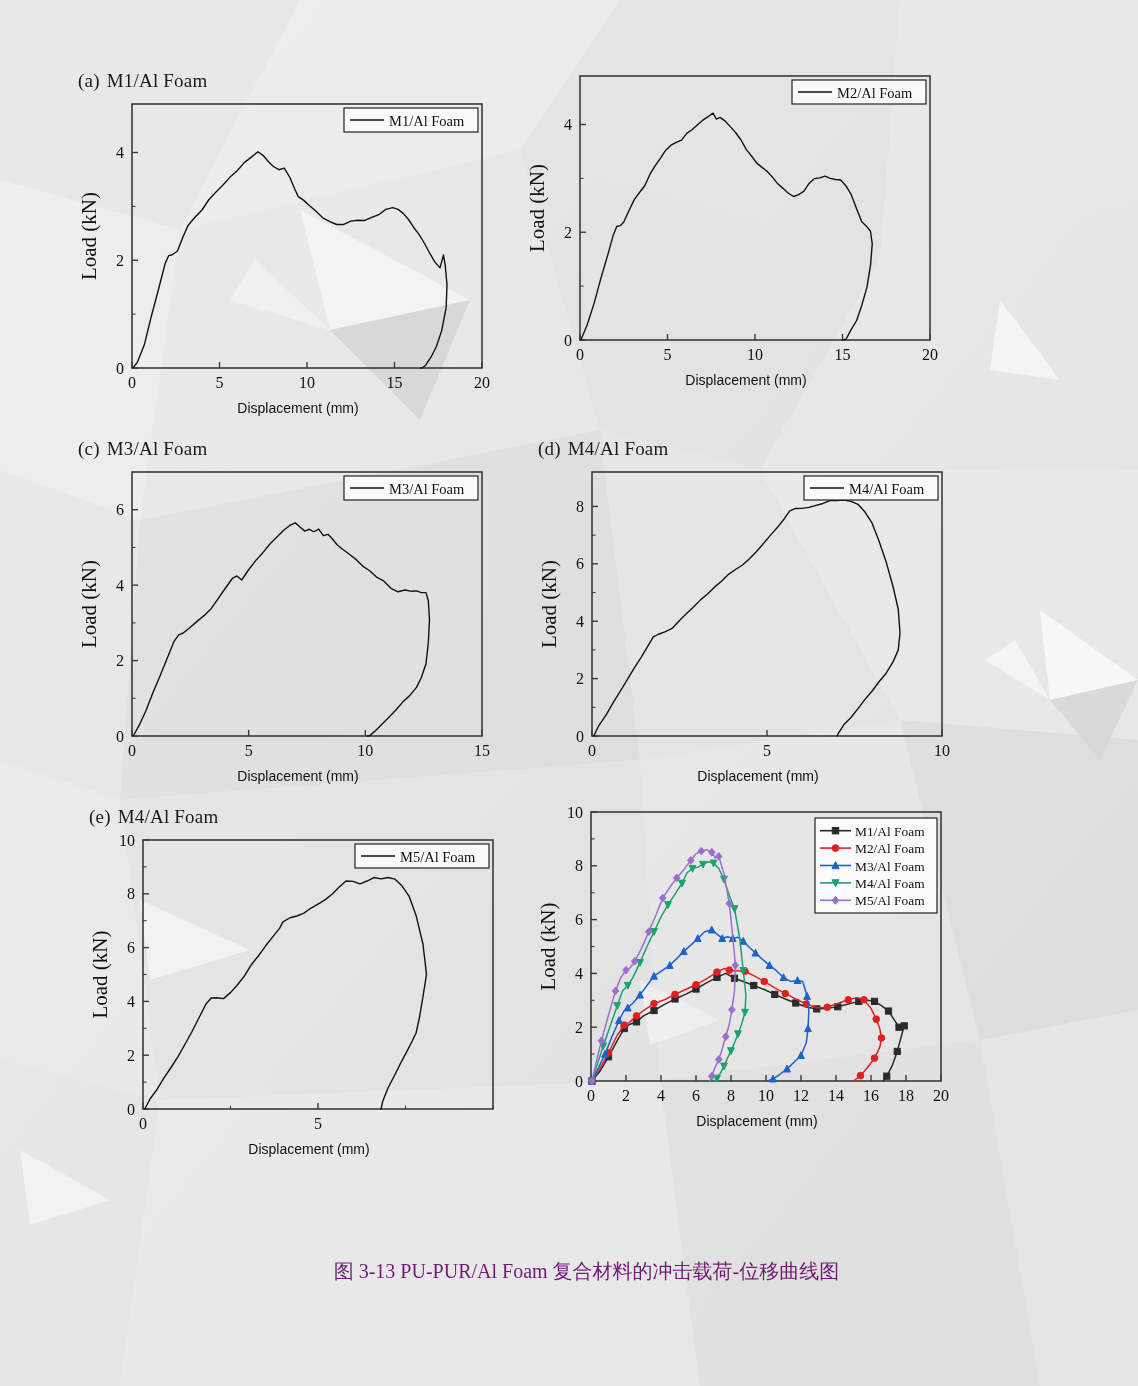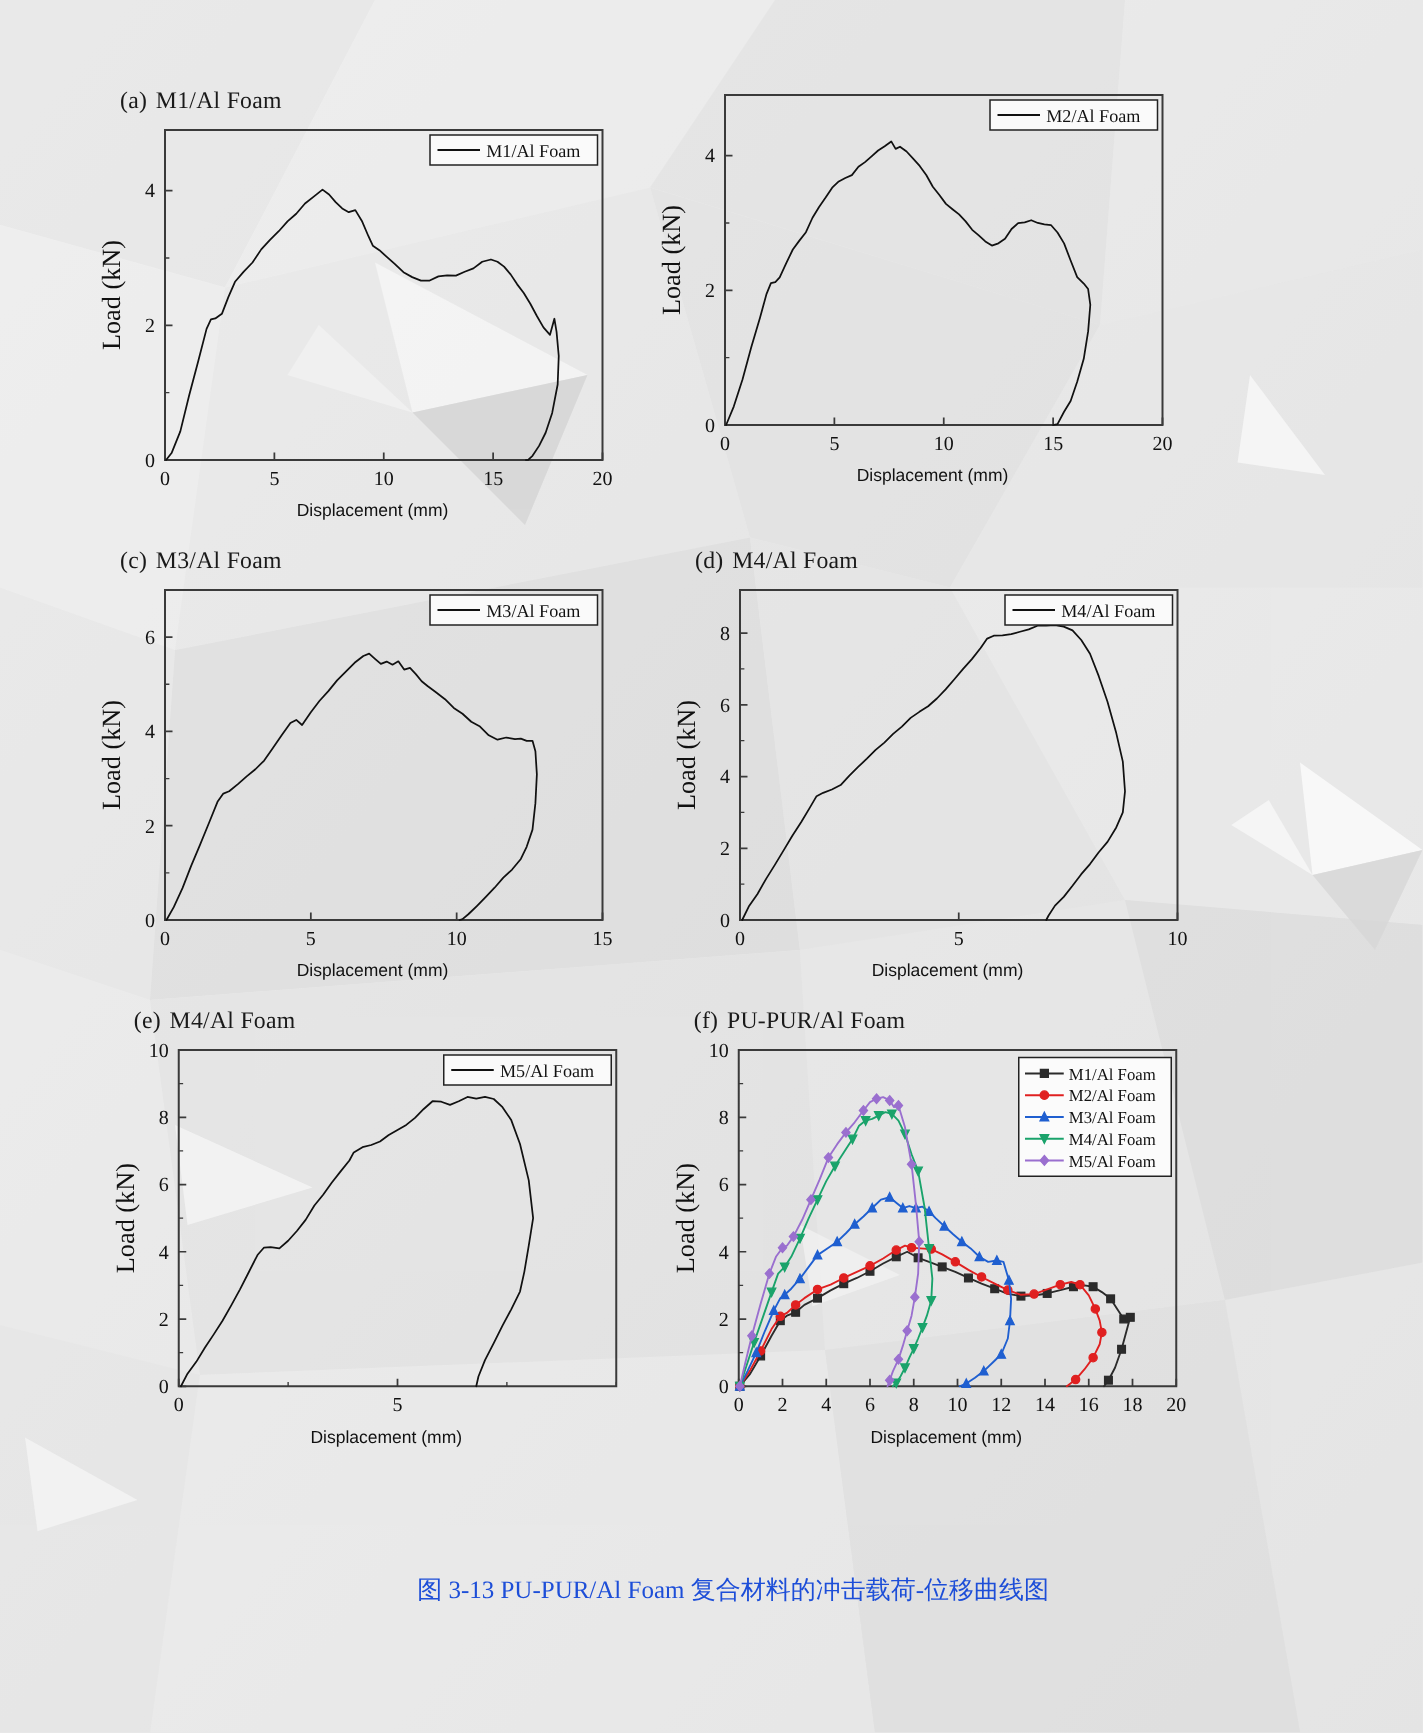--- a/index.html
+++ b/index.html
@@ -23,21 +23,21 @@
   }
   .row{display:flex;}
   .cell{width:420px;position:relative;}
   .cell.left{margin-right:28px;}
 
   .panel-title{
     font-size:19px;
     color:#1a1a1a;
     letter-spacing:.2px;
     white-space:nowrap;
-    margin-left:26px;
+    margin-left:8px;
     margin-bottom:6px;
     font-family:"Liberation Serif", serif;
   }
   .panel-title .tag{margin-right:7px;}
 
   .plotwrap{position:relative;height:300px;}
   .plotwrap.tall{height:305px;}
   .plotwrap svg{display:block;}
 
   .axis-title{
@@ -48,21 +48,21 @@
     padding-left:36px;
     font-family:Liberation Sans, sans-serif;
   }
 
   .caption{
     position:absolute;
     left:0; right:0;
     top:1258px;
     text-align:center;
     font-size:20px;
-    color:#1d4ed8;
+    color:#701a75;
     font-family:"Liberation Serif", serif;
     padding-left:35px;
   }
 
   text{font-family:"Liberation Serif", serif;}
 </style>
 </head>
 <body>
 
 <div id="bg">
@@ -298,23 +298,20 @@
               <path d="M63.75 275.00 L69.00 264.96 L76.00 255.48 L83.00 243.98 L90.00 233.49 L97.00 222.61 L104.00 210.25 L111.00 197.48 L118.00 183.79 L125.00 170.03 L130.25 164.01 L135.50 163.70 L142.50 164.65 L149.50 158.60 L156.50 150.79 L163.50 141.93 L170.50 130.45 L177.50 121.77 L184.50 112.04 L191.50 103.10 L198.50 94.38 L202.00 87.96 L209.00 83.77 L216.00 81.98 L223.00 79.17 L230.00 74.04 L237.00 70.03 L244.00 65.92 L251.00 60.30 L258.00 53.19 L265.00 46.98 L272.00 47.36 L279.00 49.90 L286.00 47.01 L293.00 43.56 L300.00 44.89 L307.00 43.49 L314.00 45.19 L321.00 51.77 L328.00 62.09 L335.00 81.18 L342.00 110.27 L345.50 140.57 L342.00 162.44 L338.50 183.25 L335.00 199.24 L328.00 213.45 L321.00 226.56 L314.00 240.56 L307.00 254.05 L301.75 267.22 L300.00 275.00" fill="none" stroke="#111111" stroke-width="1.4" stroke-linejoin="round" stroke-linecap="round"></path>
               <rect x="274" y="10" width="134" height="24" fill="#fafafa" stroke="#222" stroke-width="1.2"></rect>
               <line x1="280" y1="22" x2="314" y2="22" stroke="#111" stroke-width="1.6"></line>
               <text x="319" y="27.5" font-size="14.5" fill="#111">M5/Al Foam</text>
             </svg>
         </div>
         <div class="axis-title">Displacement (mm)</div>
       </div>
 
       <div class="cell">
-        <div class="panel-title">
-          <span class="tag">(f)</span><span>PU-PUR/Al Foam</span>
-        </div>
         <div class="plotwrap tall">
           <svg id="svg-f" width="420" height="305">
               <rect x="62" y="6" width="350" height="269" fill="none" stroke="#3a3a3a" stroke-width="1.6"></rect>
               <line x1="62" y1="275" x2="62" y2="269" stroke="#3a3a3a" stroke-width="1.4"></line>
               <text x="62" y="295" text-anchor="middle" font-size="16" fill="#111">0</text>
               <line x1="97" y1="275" x2="97" y2="269" stroke="#3a3a3a" stroke-width="1.4"></line>
               <text x="97" y="295" text-anchor="middle" font-size="16" fill="#111">2</text>
               <line x1="132" y1="275" x2="132" y2="269" stroke="#3a3a3a" stroke-width="1.4"></line>
               <text x="132" y="295" text-anchor="middle" font-size="16" fill="#111">4</text>
               <line x1="167" y1="275" x2="167" y2="269" stroke="#3a3a3a" stroke-width="1.4"></line>

